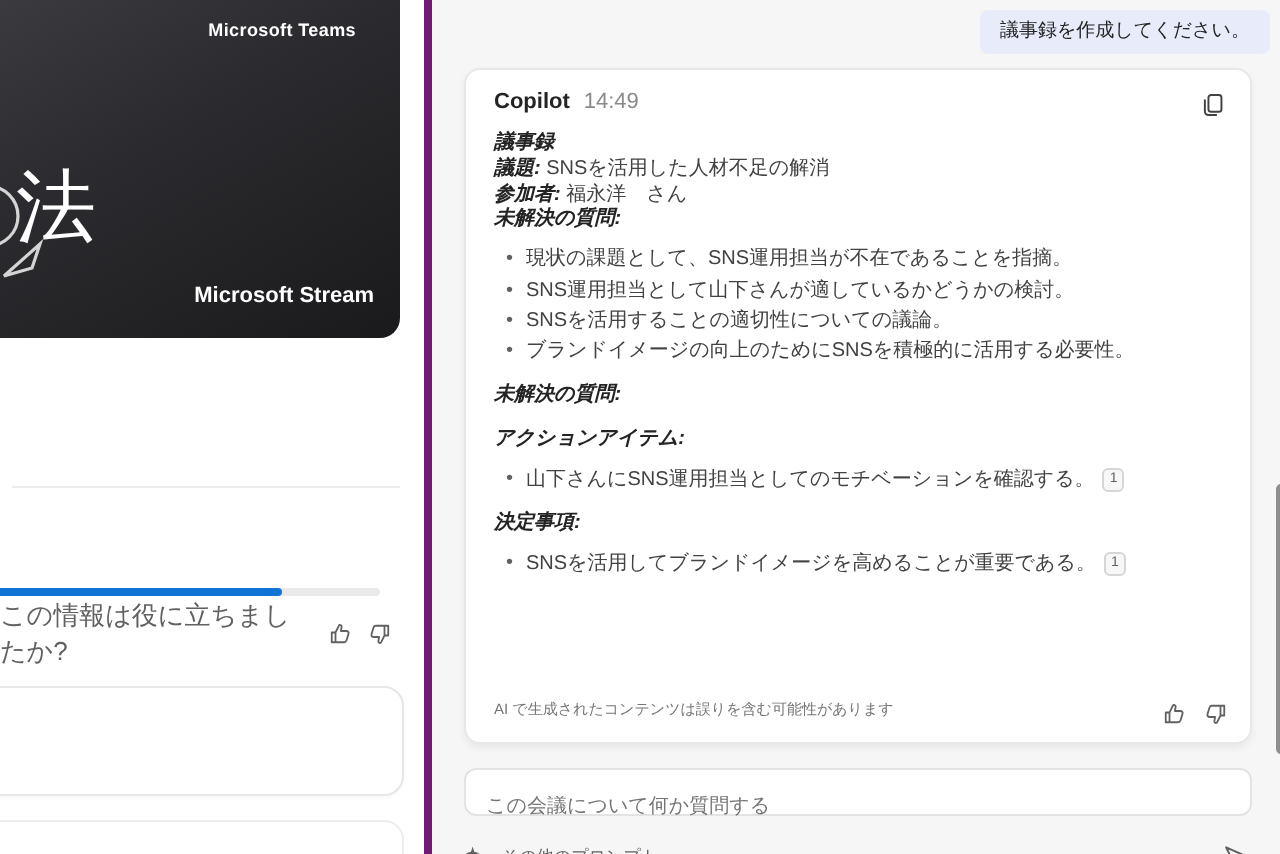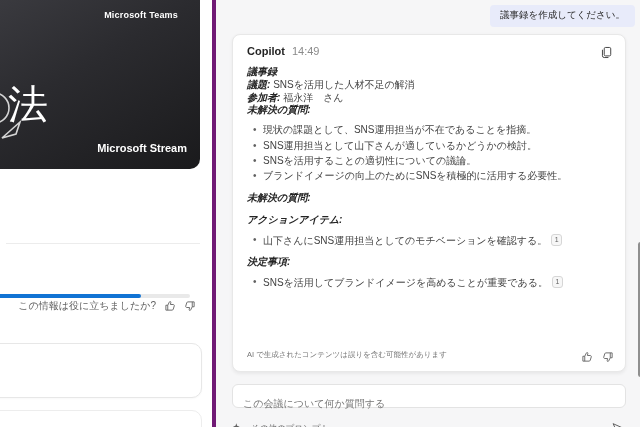--- a/index.html
+++ b/index.html
@@ -19,21 +19,21 @@
   .wm-teams { position:absolute; top:10px; right:22px; color:#fff; font-size:9px; font-weight:600; letter-spacing:.2px; }
   .wm-stream { position:absolute; bottom:15px; right:13px; color:#fff; font-size:11px; font-weight:600; }
   .slide-char { position:absolute; left:8px; top:84px; color:#fff; font-size:40px; line-height:1; font-weight:400; }
   .slide-graphic { position:absolute; left:-14px; top:90px; }
 
   .divider { position:absolute; left:6px; top:243px; width:194px; border-top:1px solid #ececec; }
 
   .progress-track { position:absolute; left:0; top:294px; width:190px; height:4px; background:#e9e9e9; border-radius:0 2px 2px 0; cursor:pointer; }
   .progress-fill { height:100%; width:0; background:#1173d4; border-radius:0 2px 2px 0; }
 
-  .survey { position:absolute; left:0; top:299px; width:200px; display:flex; justify-content:flex-end; align-items:center; gap:8px; font-size:10px; color:#616161; padding-right:4px; }
+  .survey { position:absolute; left:0; top:299px; width:200px; display:flex; justify-content:flex-end; align-items:center; gap:8px; font-size:13px; color:#616161; padding-right:4px; }
   .icon-btn { background:none; border:none; padding:0; cursor:pointer; display:flex; align-items:center; color:#616161; }
 
   .left-card1 { position:absolute; left:-24px; top:343px; width:226px; height:55px; background:#fff; border:1px solid #e7e7e7; border-radius:10px; box-shadow:0 1px 2px rgba(0,0,0,.03); }
   .left-card2 { position:absolute; left:-24px; top:410px; width:226px; height:44px; background:#fff; border:1px solid #ededed; border-radius:10px; }
 
   
   .chat-panel { position:absolute; left:212px; top:0; width:428px; height:427px; background:#f6f6f7; border-left:4px solid #701a75; }
 
   .user-bubble { position:absolute; top:5px; right:5px; background:#e8ebfa; border-radius:4px; padding:4px 10px 5px; font-size:9.5px; color:#242424; }
 

